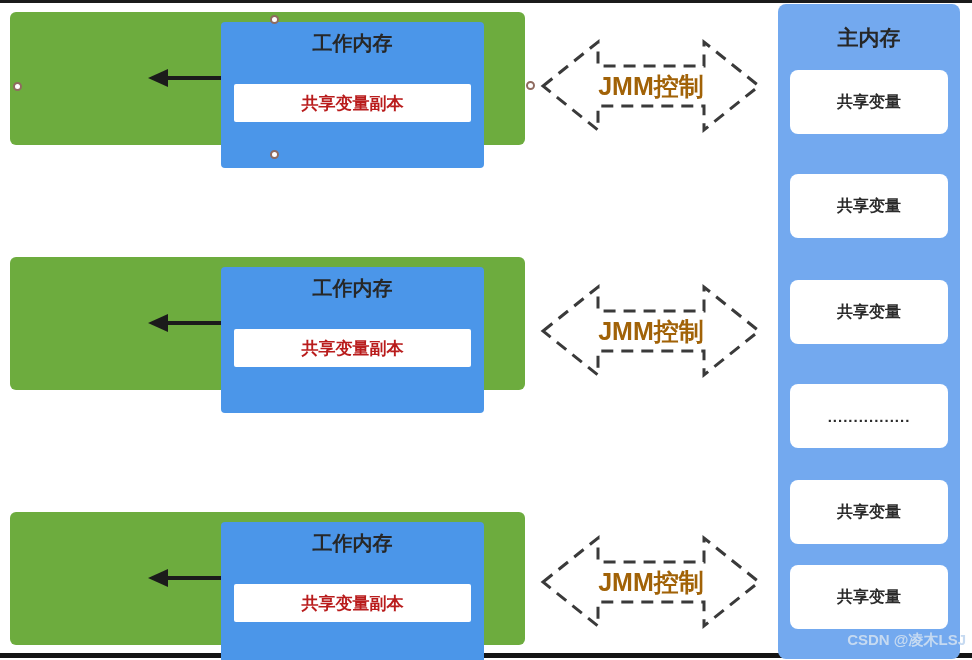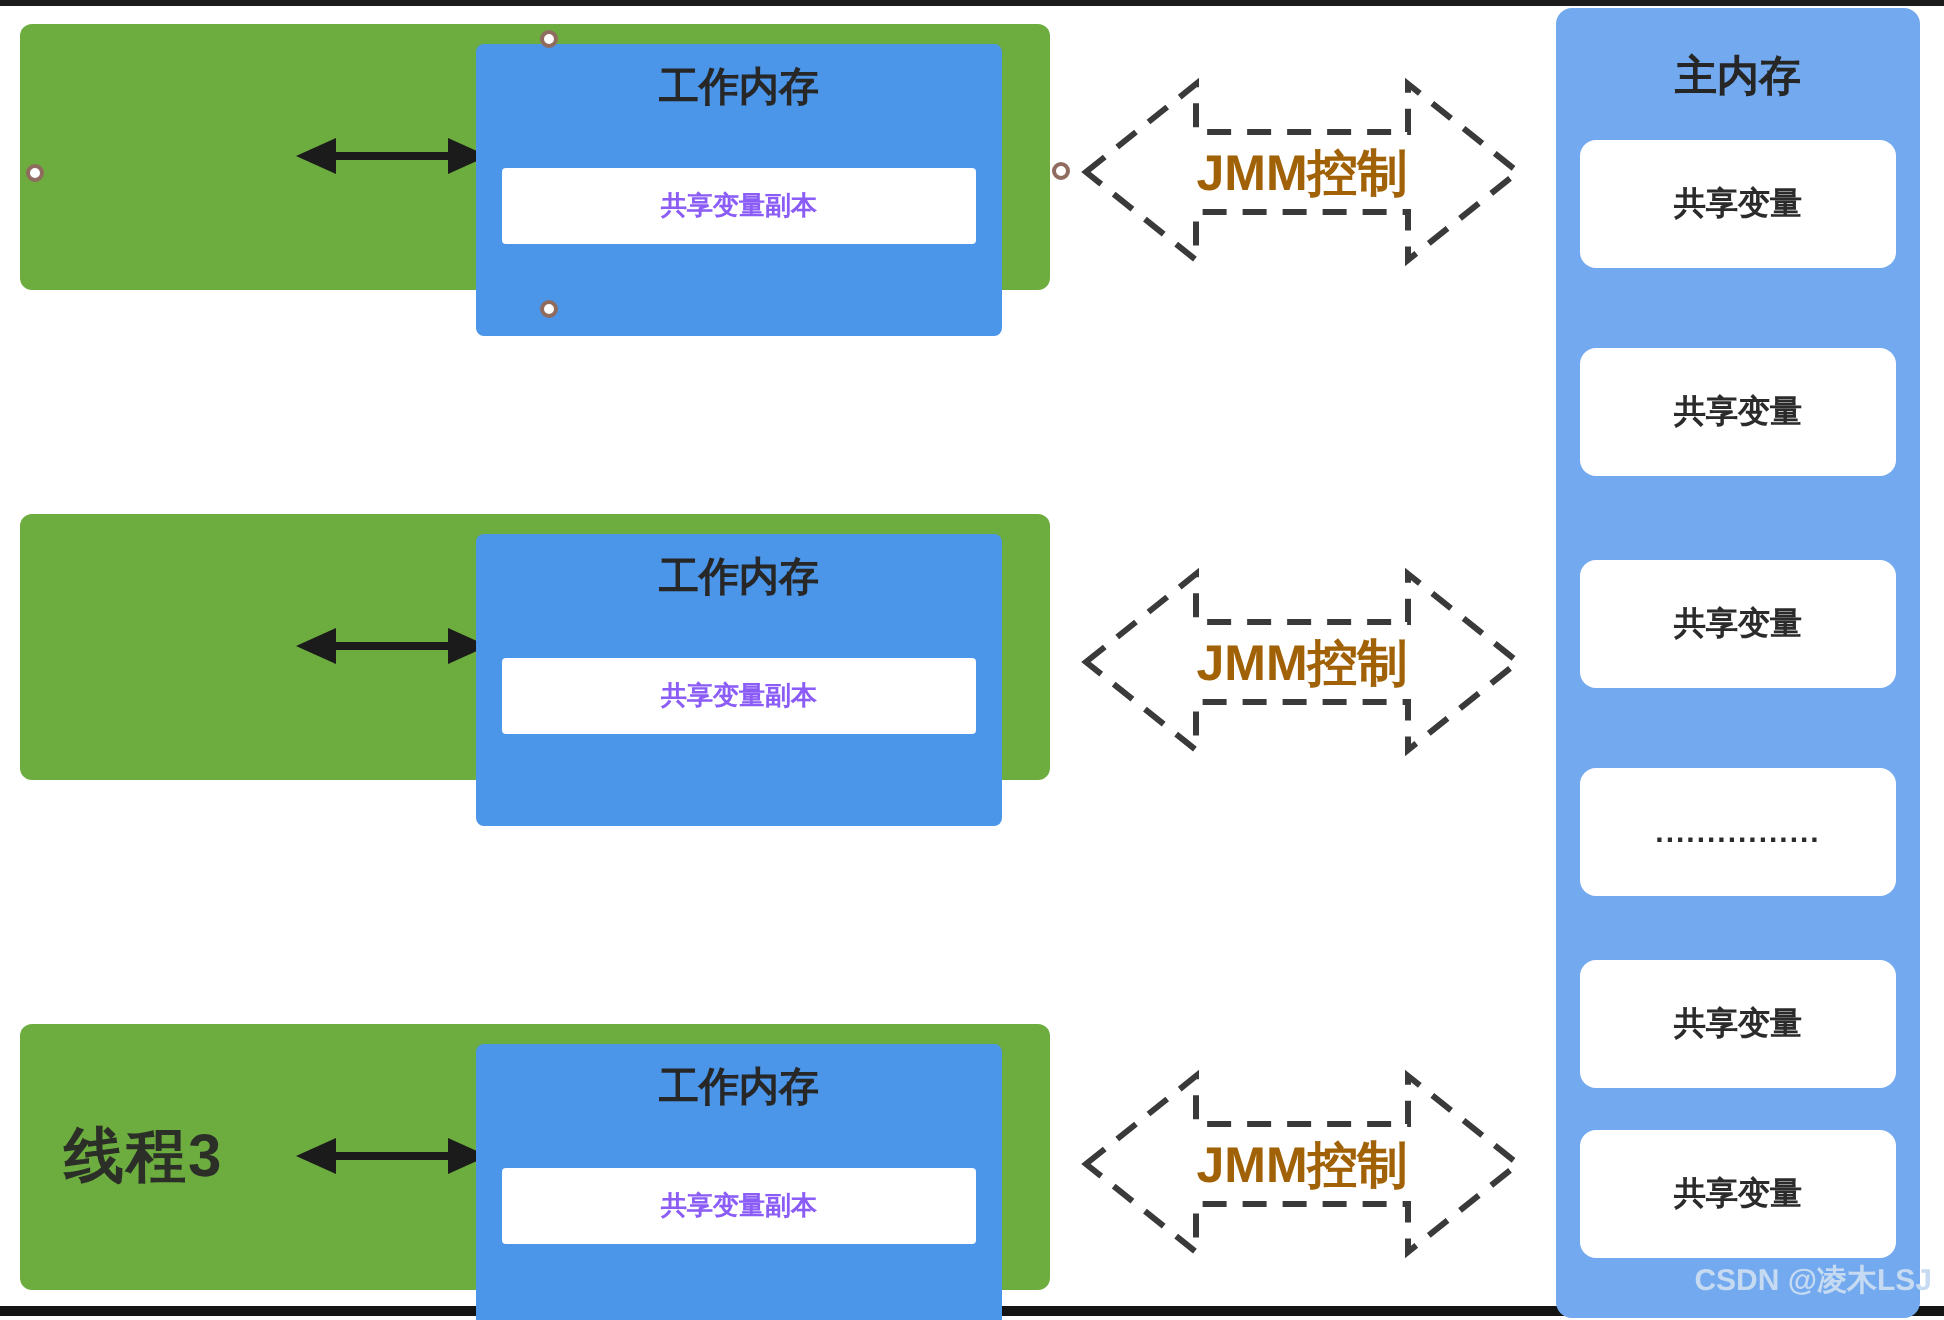--- a/index.html
+++ b/index.html
@@ -39,40 +39,40 @@
     letter-spacing: 1px;
   }
 
   .harrow {
     position: absolute;
     left: 138px; top: 52px;
   }
 
   .wm-box {
     position: absolute;
-    left: 228px; top: 10px;
+    left: 211px; top: 10px;
     width: 263px; height: 146px;
     background: #4b96e9;
     border-radius: 4px;
     padding-left: 12px;
   }
   .wm-title {
     position: absolute;
     left: 0; top: 8px; width: 100%;
     text-align: center;
     font-size: 20px; font-weight: bold; color: #272727;
   }
   .copy-box {
     position: absolute;
     left: 13px; top: 62px;
     width: 237px; height: 38px;
     background: #ffffff;
     border-radius: 2px;
     display: flex; align-items: center; justify-content: center;
-    font-size: 13px; font-weight: bold; color: #8b5cf6;
+    font-size: 17px; font-weight: bold; color: #b91c1c;
   }
 
   
   .handle {
     position: absolute;
     width: 9px; height: 9px;
     background: #ffffff;
     border: 2px solid #8f6b60;
     border-radius: 50%;
     z-index: 5;
@@ -168,21 +168,20 @@
       <polygon points="0,14 20,5 20,23" fill="#1b1b1b"></polygon>
       <polygon points="96,14 76,5 76,23" fill="#1b1b1b"></polygon>
     </svg>
     <div class="wm-box">
       <div class="wm-title">工作内存</div>
       <div class="copy-box">共享变量副本</div>
     </div>
   </div>
 
   <div class="thread-box t3">
-    <span class="thread-label">线程3</span>
     <svg class="harrow" width="96" height="28" viewBox="0 0 96 28">
       <line x1="14" y1="14" x2="82" y2="14" stroke="#1b1b1b" stroke-width="4"></line>
       <polygon points="0,14 20,5 20,23" fill="#1b1b1b"></polygon>
       <polygon points="96,14 76,5 76,23" fill="#1b1b1b"></polygon>
     </svg>
     <div class="wm-box">
       <div class="wm-title">工作内存</div>
       <div class="copy-box">共享变量副本</div>
     </div>
   </div>

